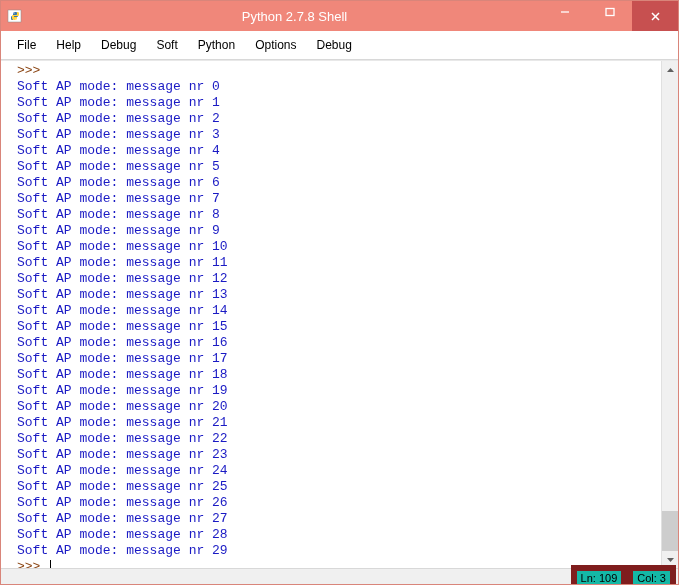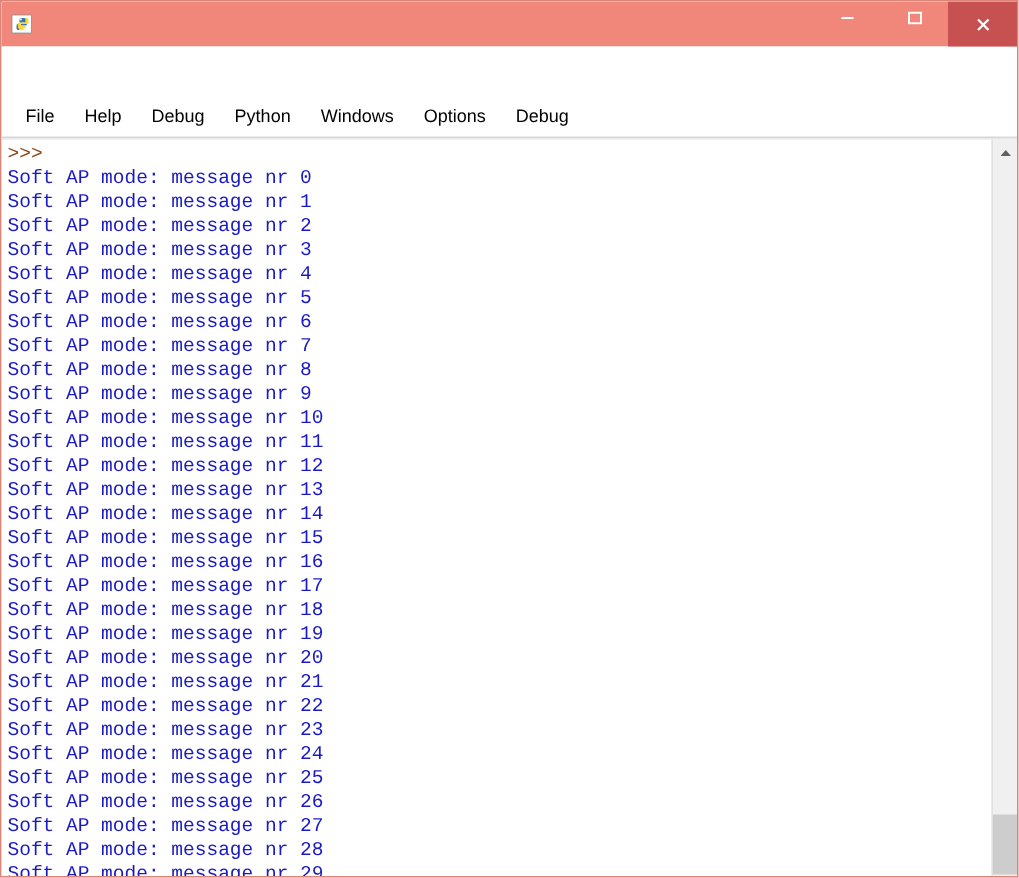--- a/index.html
+++ b/index.html
@@ -63,27 +63,27 @@
       background: #ffffff;
       border-bottom: 1px solid #d8d8d8;
       display: flex;
       padding: 4px 6px;
       gap: 0;
     }
     .menu-item {
       padding: 3px 10px;
       font-size: 12px;
       color: #000;
-      margin-top: 32px;
     }
     .content-wrap {
       display: flex;
       height: calc(100% - 30px - 26px - 19px);
       background: #fff;
       border-top: 1px solid #e8e8e8;
+      padding-left: 12px;
     }
     .editor {
       flex: 1;
       font-family: "Courier New", monospace;
       font-size: 13px;
       line-height: 16px;
       padding: 2px 4px;
       white-space: pre;
       overflow: hidden;
       color: #000;
@@ -155,20 +155,21 @@
     <span class="app-icon">
       <svg width="16" height="16" viewBox="0 0 16 16">
         <rect x="1" y="2" width="13" height="12" fill="#fff" stroke="#888" stroke-width="0.5"></rect>
         <path d="M8 4 C6 4 6 5 6 6 L6 7 L9 7 L9 8 L5 8 C4 8 4 9 4 10 C4 11 4 12 5 12 L6 12 L6 10 C6 9 7 9 7 9 L10 9 C11 9 11 8 11 8 L11 6 C11 5 10 4 9 4 Z" fill="#3776ab"></path>
         <circle cx="7" cy="5" r="0.6" fill="#fff"></circle>
         <path d="M8 12 C10 12 10 11 10 10 L10 9 L7 9 L7 8 L11 8 C12 8 12 7 12 6 C12 5 12 4 11 4 L10 4 L10 6 C10 7 9 7 9 7 L6 7 C5 7 5 8 5 8 L5 10 C5 11 6 12 7 12 Z" fill="#ffd43b"></path>
         <circle cx="9" cy="11" r="0.6" fill="#fff"></circle>
       </svg>
     </span>
   </div>
+  <div class="titlebar-center">Python 2.7.8 Shell</div>
   <div class="titlebar-controls">
     <div class="titlebar-btn">
       <svg width="10" height="10" viewBox="0 0 10 10">
           <line x1="1" y1="5" x2="9" y2="5" stroke="#fff" stroke-width="1.3"></line>
         </svg>
     </div>
     <div class="titlebar-btn">
       <svg width="10" height="10" viewBox="0 0 10 10">
           <rect x="1" y="1.5" width="8" height="7" fill="none" stroke="#fff" stroke-width="1.3"></rect>
         </svg>
@@ -179,22 +180,22 @@
           <line x1="9" y1="2" x2="2" y2="9" stroke="#fff" stroke-width="1.5"></line>
         </svg>
     </div>
   </div>
 </div>
 
 <div class="menubar">
   <div class="menu-item">File</div>
   <div class="menu-item">Help</div>
   <div class="menu-item">Debug</div>
+  <div class="menu-item">Soft</div>
   <div class="menu-item">Python</div>
-  <div class="menu-item">Windows</div>
   <div class="menu-item">Options</div>
   <div class="menu-item">Debug</div>
 </div>
 
 <div class="content-wrap">
   <div class="editor" id="editor"><span class="prompt">&gt;&gt;&gt;</span>
 <span class="output-line">Soft AP mode: message nr 0</span>
 <span class="output-line">Soft AP mode: message nr 1</span>
 <span class="output-line">Soft AP mode: message nr 2</span>
 <span class="output-line">Soft AP mode: message nr 3</span>

